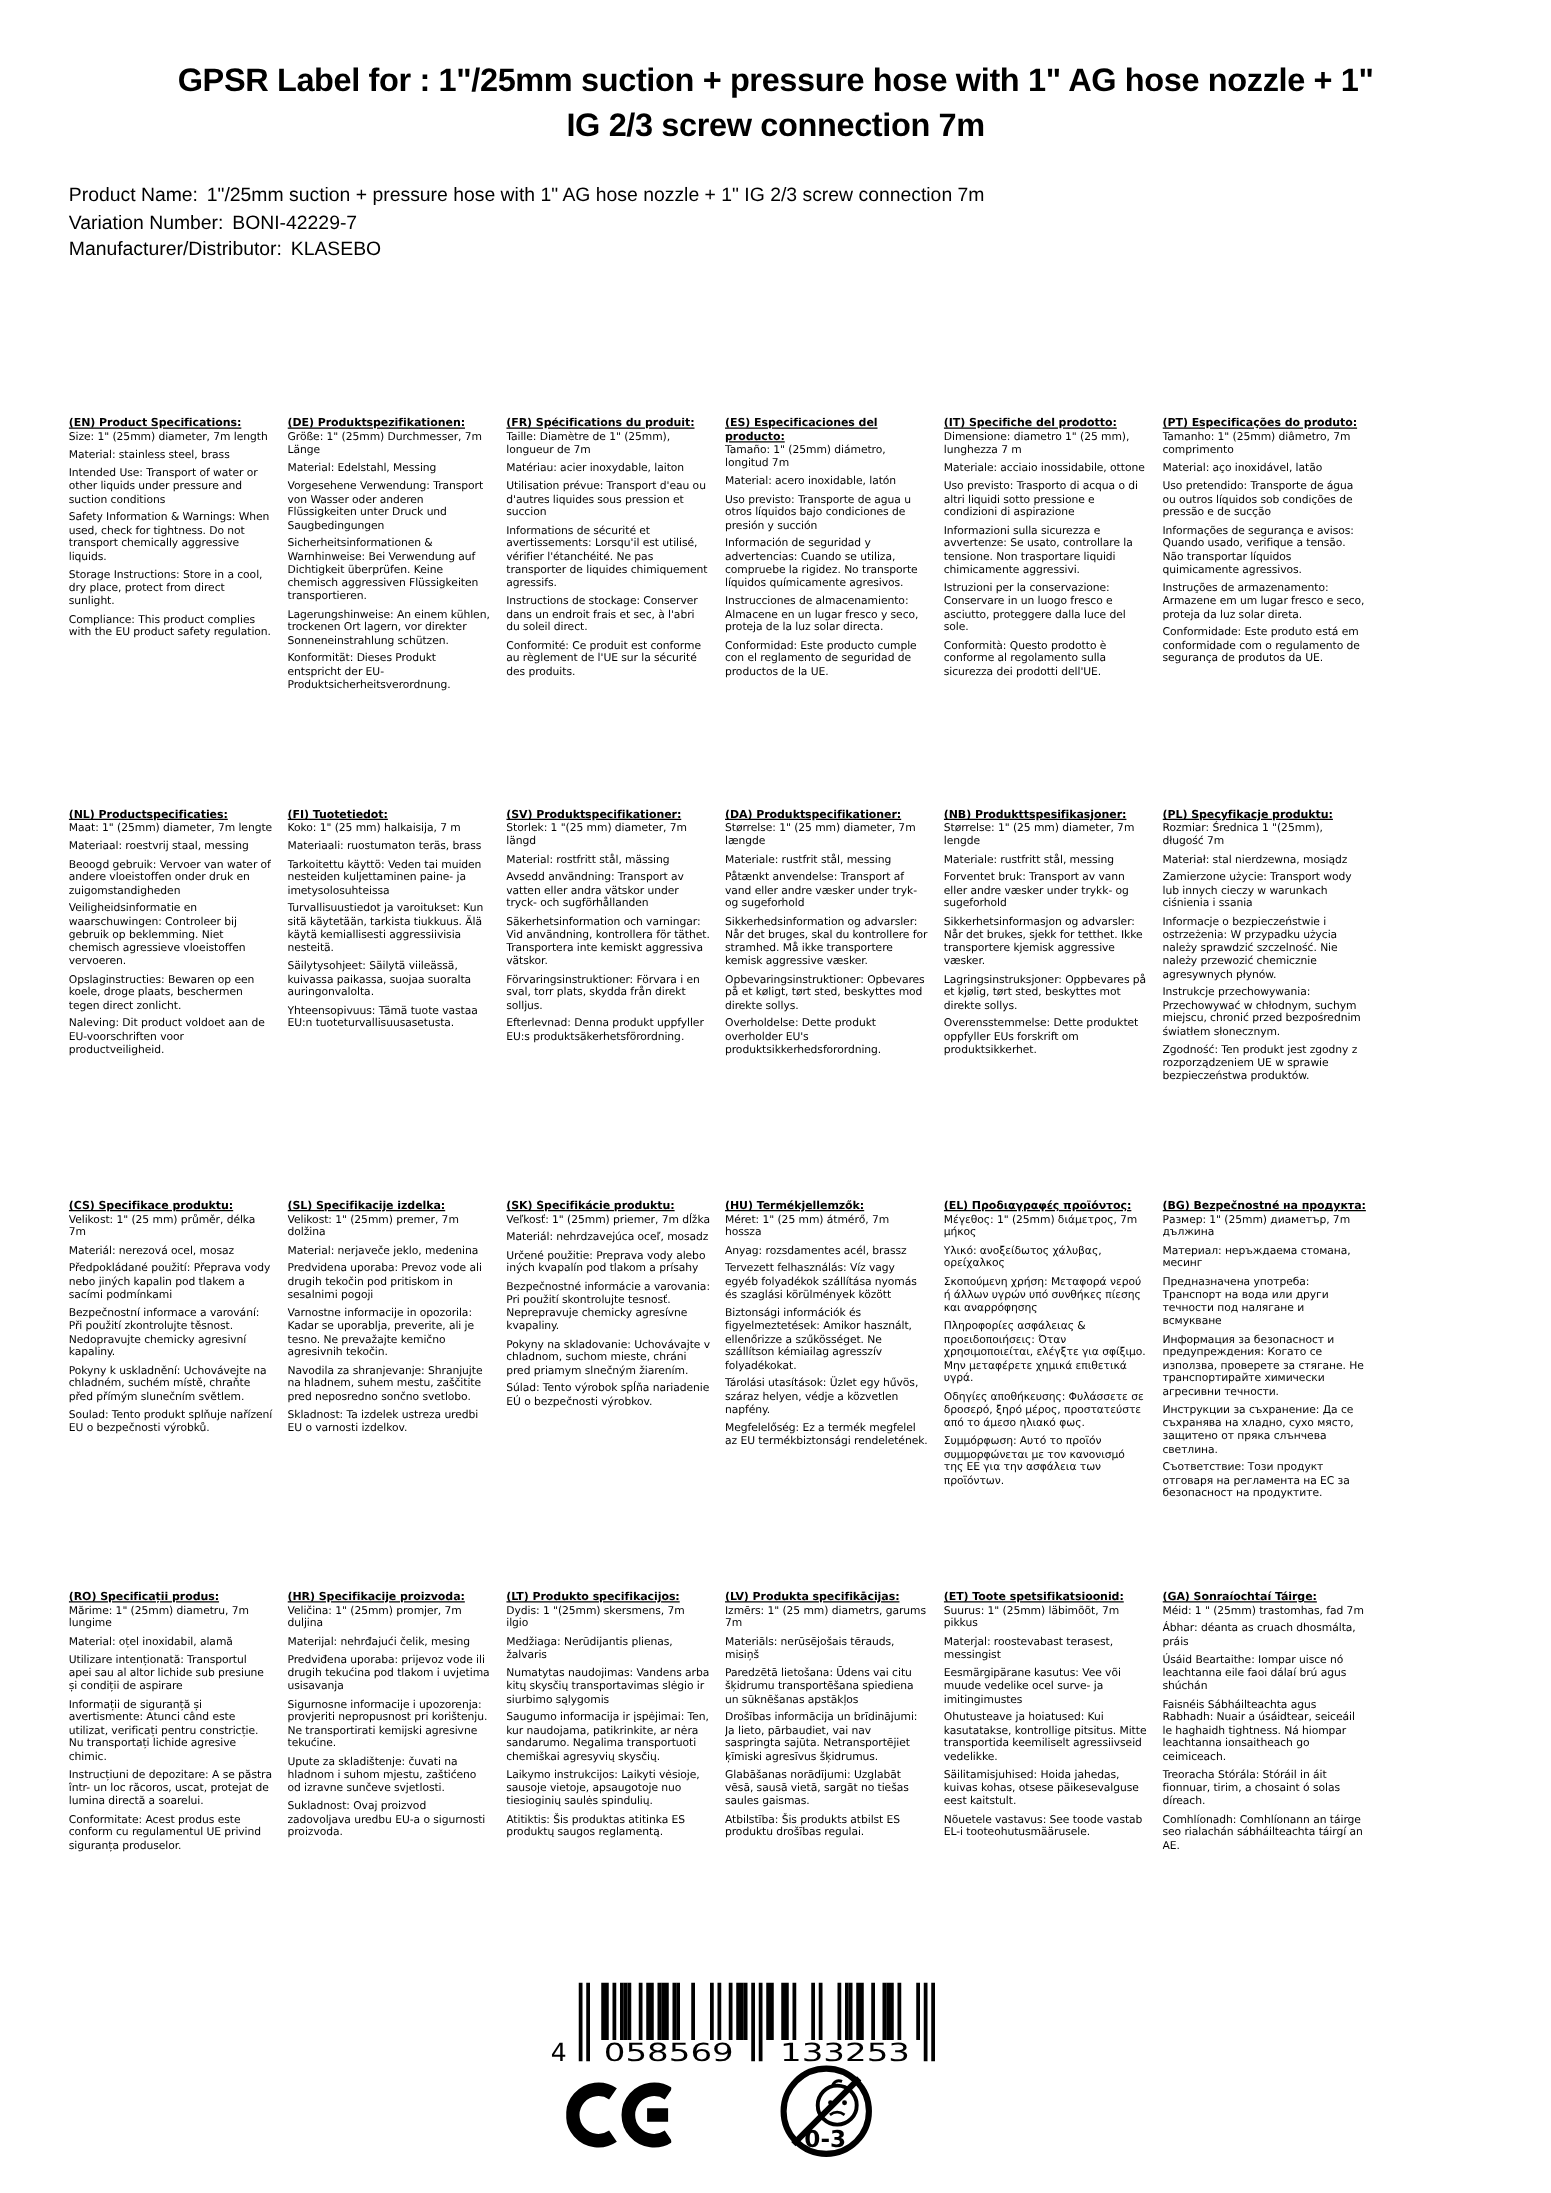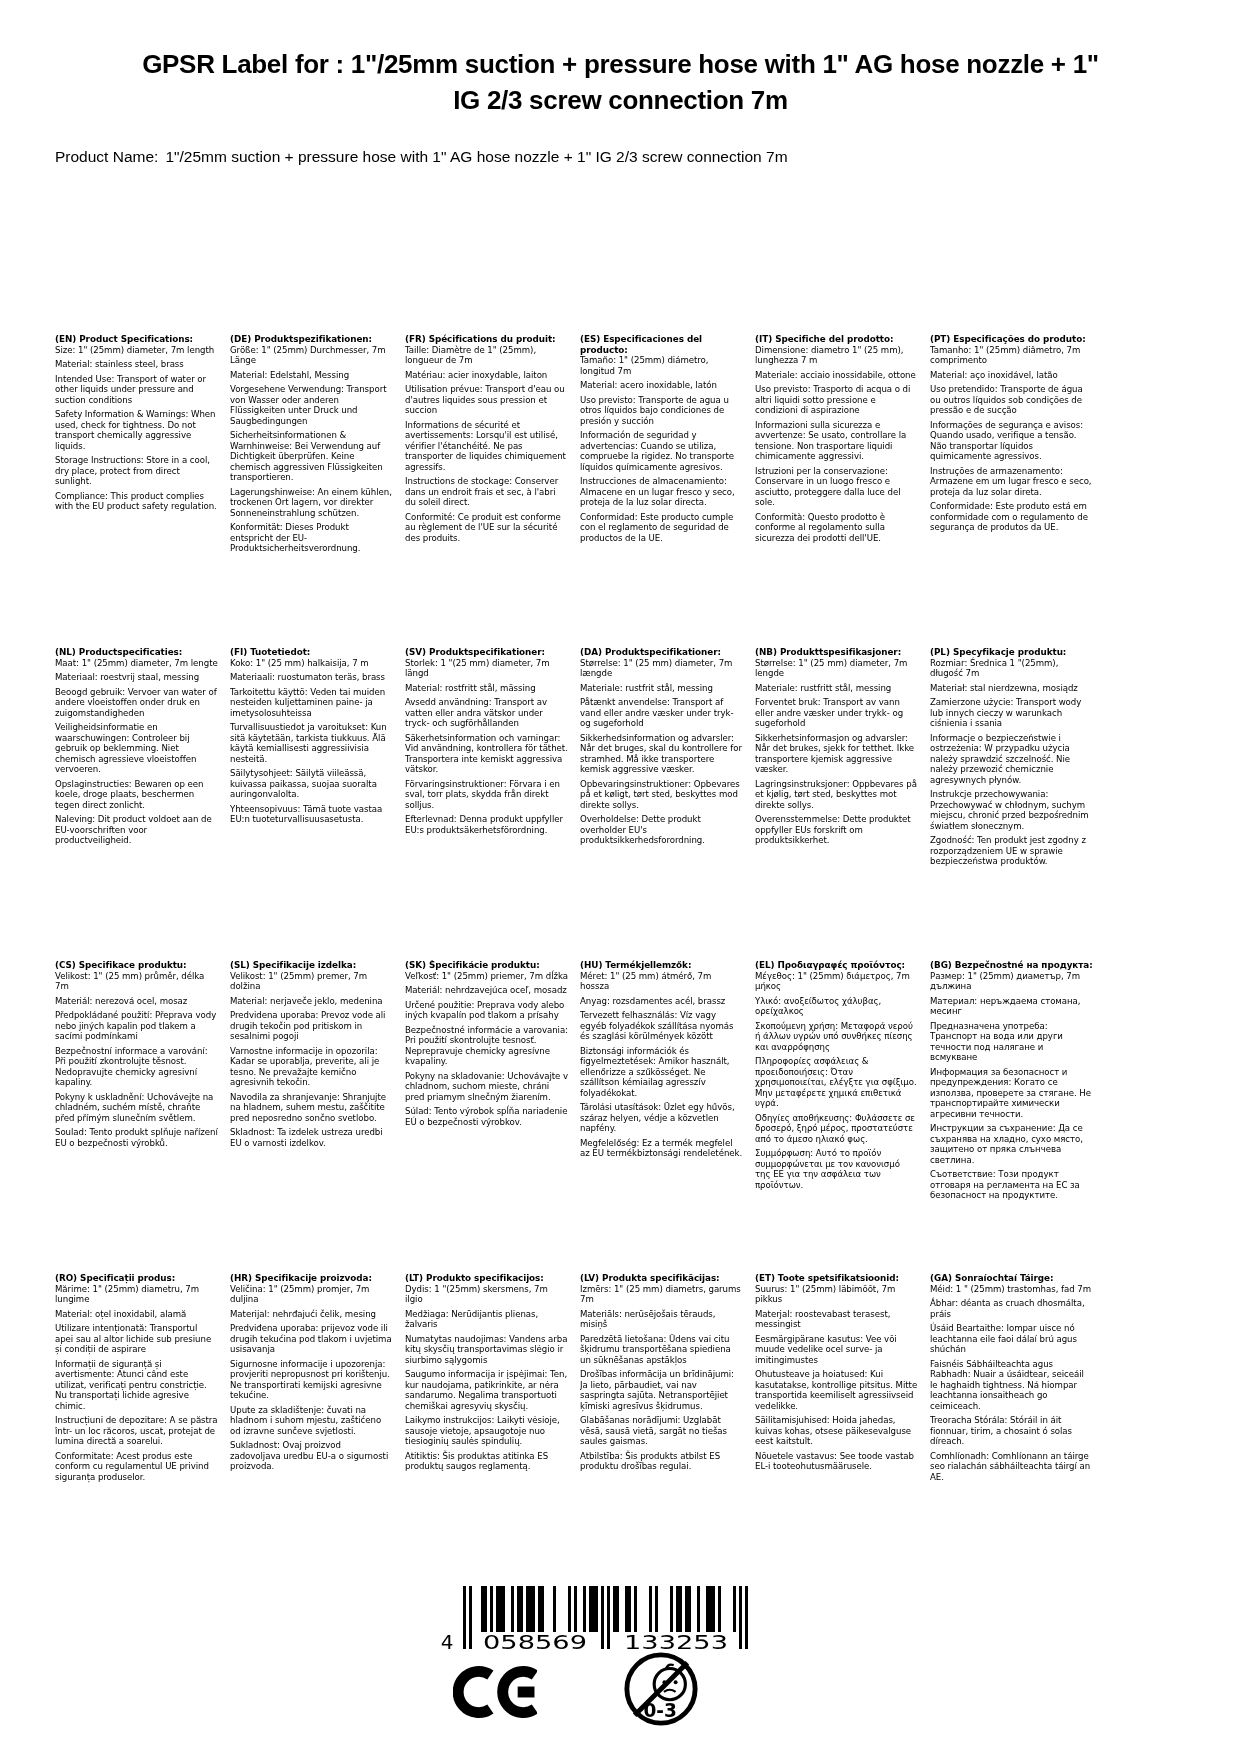--- a/index.html
+++ b/index.html
@@ -4,38 +4,40 @@
 <style>
   html,body{margin:0;padding:0;background:#fff;}
   body{width:1241px;height:1754px;position:relative;color:#000;font-family:"Liberation Sans",sans-serif;}
   .page-title{position:absolute;top:46px;left:0;width:100%;text-align:center;}
   .page-title .inner{display:inline-block;max-width:960px;font-weight:bold;font-size:26px;line-height:1.4;letter-spacing:-0.3px;}
   .info-block{position:absolute;left:55px;top:146px;font-size:15.5px;line-height:21.5px;}
   .info-line{white-space:nowrap;}
   .info-label{font-weight:normal;margin-right:7px;}
   .lang-grid{position:absolute;left:55px;top:334px;display:grid;grid-template-columns:repeat(6,175px);grid-template-rows:repeat(4,313px);font-family:"DejaVu Sans",sans-serif;font-size:8.6px;line-height:10.5px;letter-spacing:-0.05px;}
   .cell{padding-right:12px;box-sizing:border-box;overflow:hidden;}
-  .cell-title{margin:0;font-size:8.8px;font-weight:bold;line-height:10.5px;}
+  .cell-title{margin:0;font-size:8.8px;font-weight:bold;line-height:10.5px;text-decoration:underline;}
   .cell-para{margin:0 0 4px 0;}
   .cell-para:first-of-type{margin-top:0;}
   .footer{position:absolute;left:0;top:1586px;width:100%;height:168px;}
   .barcode{position:absolute;left:437px;top:0;}
   .ce-mark{position:absolute;left:453px;top:77px;}
   .age-warning{position:absolute;left:622px;top:64px;}
   svg{display:block;}
 </style>
 </head>
 <body>
 
 <div class="page-title">
   <div class="inner">GPSR Label for : 1"/25mm suction + pressure hose with 1" AG hose nozzle + 1" IG 2/3 screw connection 7m</div>
 </div>
 
 <div class="info-block">
   <div class="info-line"><span class="info-label">Product Name:</span><span>1"/25mm suction + pressure hose with 1" AG hose nozzle + 1" IG 2/3 screw connection 7m</span></div>
+  <div class="info-line"><span class="info-label">Variation Number:</span><span>BONI-42229-7</span></div>
+  <div class="info-line"><span class="info-label">Manufacturer/Distributor:</span><span>KLASEBO</span></div>
 </div>
 
 <div class="lang-grid">
   <div class="cell">
     <h3 class="cell-title">(EN) Product Specifications:</h3>
   <p class="cell-para">Size: 1" (25mm) diameter, 7m length</p>
       <p class="cell-para">Material: stainless steel, brass</p>
       <p class="cell-para">Intended Use: Transport of water or other liquids under pressure and suction conditions</p>
       <p class="cell-para">Safety Information &amp; Warnings: When used, check for tightness. Do not transport chemically aggressive liquids.</p>
       <p class="cell-para">Storage Instructions: Store in a cool, dry place, protect from direct sunlight.</p>

